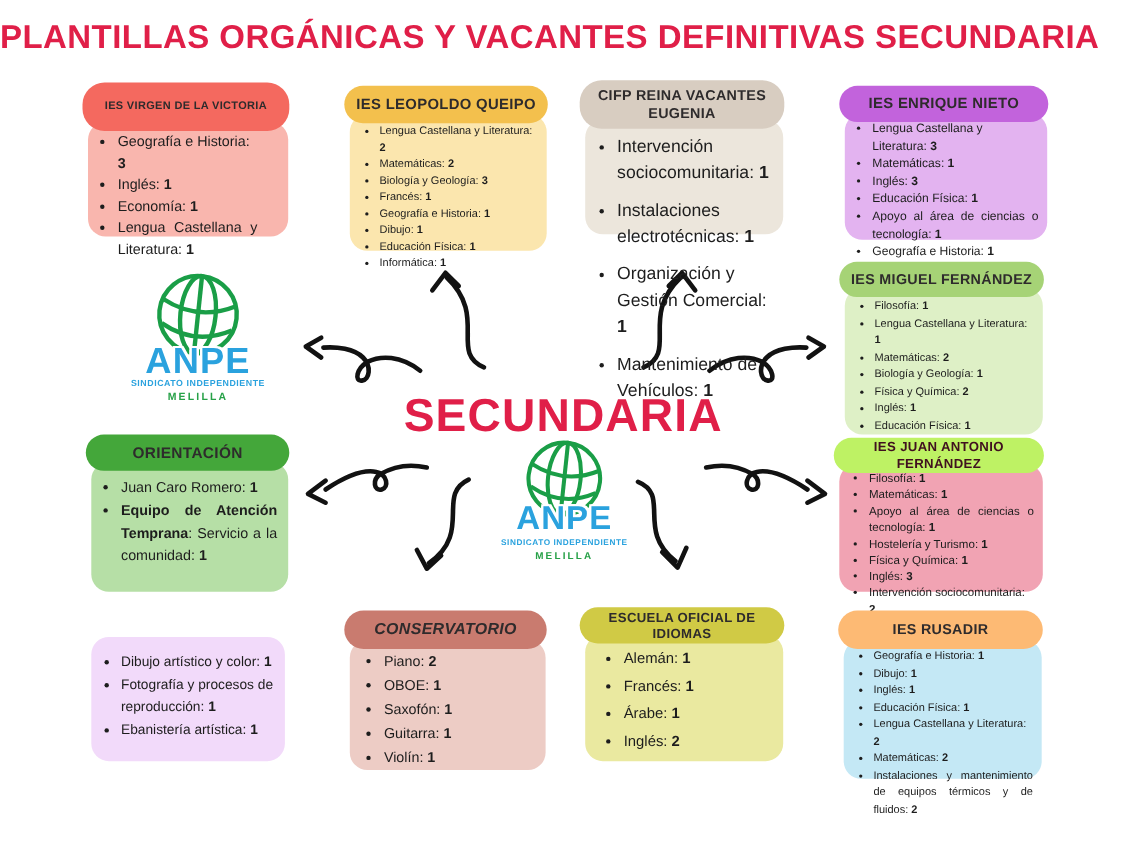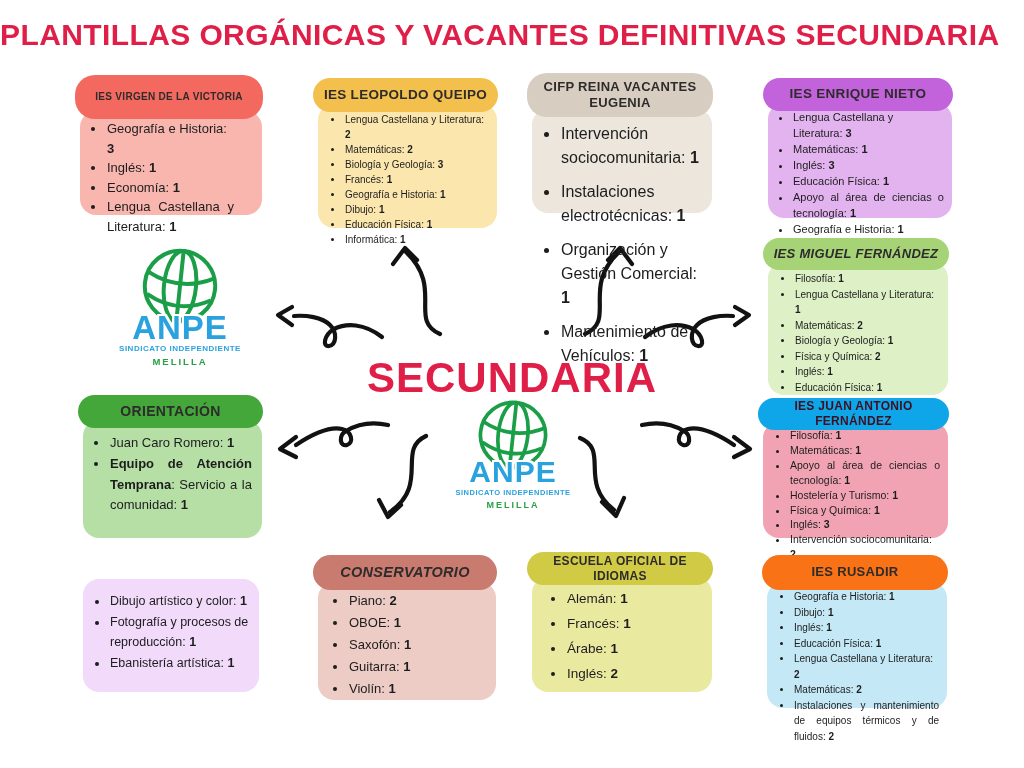--- a/index.html
+++ b/index.html
@@ -45,21 +45,21 @@
   .pos-cifp          { left:527px; top:73px;  width:186px; height:140px; }
   .pos-cifp .box-header { height:44px; font-size:13px; }
   .pos-cifp .box-body   { top:36px; padding:13px 8px 0 8px; font-size:16px; line-height:1.5; }
   .pos-cifp li { margin-bottom:10px; }
 
   .pos-enrique       { left:763px; top:78px;  width:190px; height:140px; }
   .pos-enrique .box-header { height:33px; font-size:13.5px; }
   .pos-enrique .box-body   { top:25px; padding:7px 8px 0 4px; font-size:11px; line-height:1.45; }
 
   .pos-miguel        { left:763px; top:238px; width:186px; height:157px; }
-  .pos-miguel .box-header { height:32px; font-size:13px;font-style:italic; }
+  .pos-miguel .box-header { height:32px; font-size:13px; }
   .pos-miguel .box-body   { top:24px; padding:9px 8px 0 6px; font-size:10px; line-height:1.55; }
 
   .pos-juanantonio   { left:758px; top:398px; width:191px; height:140px; }
   .pos-juanantonio .box-header { height:32px; font-size:12px; color:#40101f; }
   .pos-juanantonio .box-body   { top:24px; padding:6px 8px 0 6px; font-size:10.5px; line-height:1.42; }
 
   .pos-orientacion   { left:78px;  top:395px; width:185px; height:143px; }
   .pos-orientacion .box-header { height:33px; font-size:14px; }
   .pos-orientacion .box-body   { top:25px; padding:13px 10px 0 6px; font-size:13px; line-height:1.6; }
 
@@ -193,21 +193,21 @@
         <ul>
           <li><span>Filosofía: </span><b>1</b></li>
           <li><span>Matemáticas: </span><b>1</b></li>
           <li class="justify"><span>Apoyo al área de ciencias o tecnología: </span><b>1</b></li>
           <li><span>Hostelería y Turismo: </span><b>1</b></li>
           <li><span>Física y Química: </span><b>1</b></li>
           <li><span>Inglés: </span><b>3</b></li>
           <li><span>Intervención sociocomunitaria: </span><b>2</b></li>
         </ul>
       </div>
-    <div class="box-header" style="background: #0ea5e9;">
+    <div class="box-header" style="background: #bef264;">
         <span>IES JUAN ANTONIO FERNÁNDEZ</span>
       </div>
   </div>
 
   <div class="box pos-orientacion">
     <div class="box-body" style="background: rgb(182, 223, 166);">
         <ul>
           <li><span>Juan Caro Romero: </span><b>1</b></li>
           <li class="justify"><b>Equipo de Atención Temprana</b><span>: Servicio a la comunidad: </span><b>1</b></li>
         </ul>
@@ -261,21 +261,21 @@
         <ul>
           <li><span>Geografía e Historia: </span><b>1</b></li>
           <li><span>Dibujo: </span><b>1</b></li>
           <li><span>Inglés: </span><b>1</b></li>
           <li><span>Educación Física: </span><b>1</b></li>
           <li><span>Lengua Castellana y Literatura: </span><b>2</b></li>
           <li><span>Matemáticas: </span><b>2</b></li>
           <li class="justify"><span>Instalaciones y mantenimiento de equipos térmicos y de fluidos: </span><b>2</b></li>
         </ul>
       </div>
-    <div class="box-header" style="background: #f97316;">
+    <div class="box-header" style="background: #fdba74;">
         <span>IES RUSADIR</span>
       </div>
   </div>
 
   <div class="center-title">SECUNDARIA</div>
 
   <div class="anpe-logo logo-topleft">
     <svg width="80" height="80" viewBox="0 0 100 100">
       <g fill="none" stroke="#1a9e47" stroke-width="5" transform="rotate(6 50 50)">
         <circle cx="50" cy="50" r="44"></circle>

